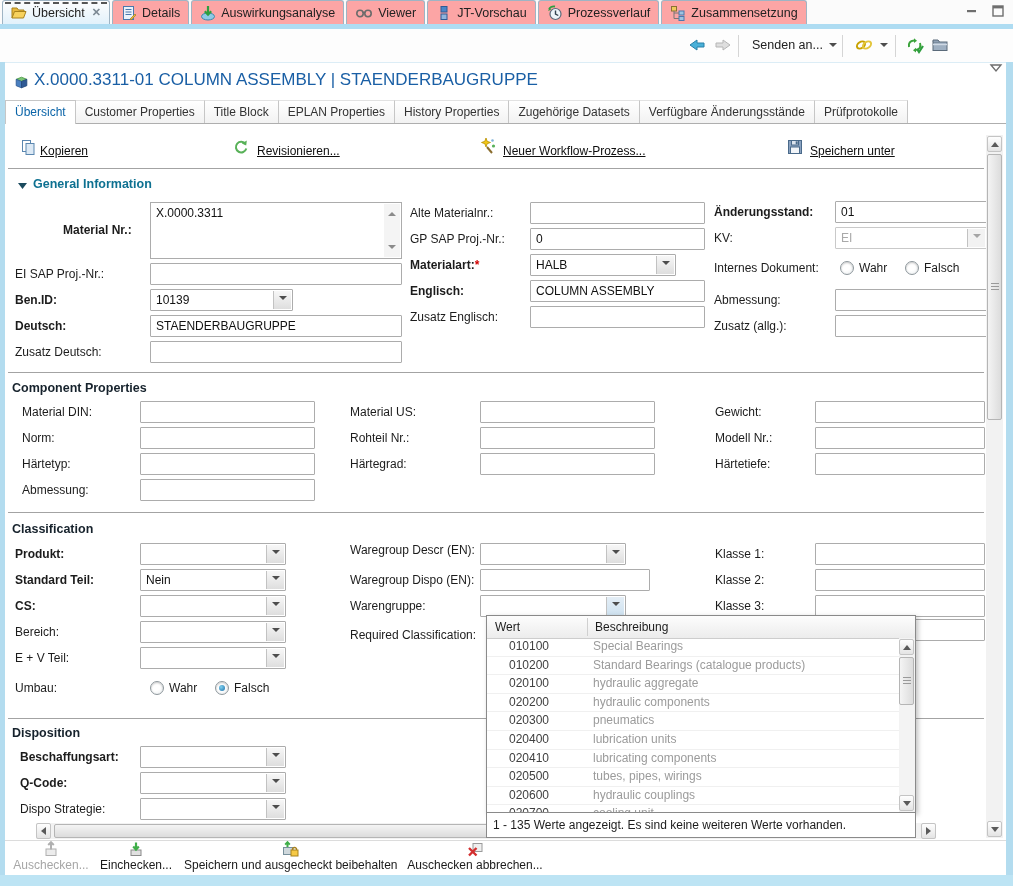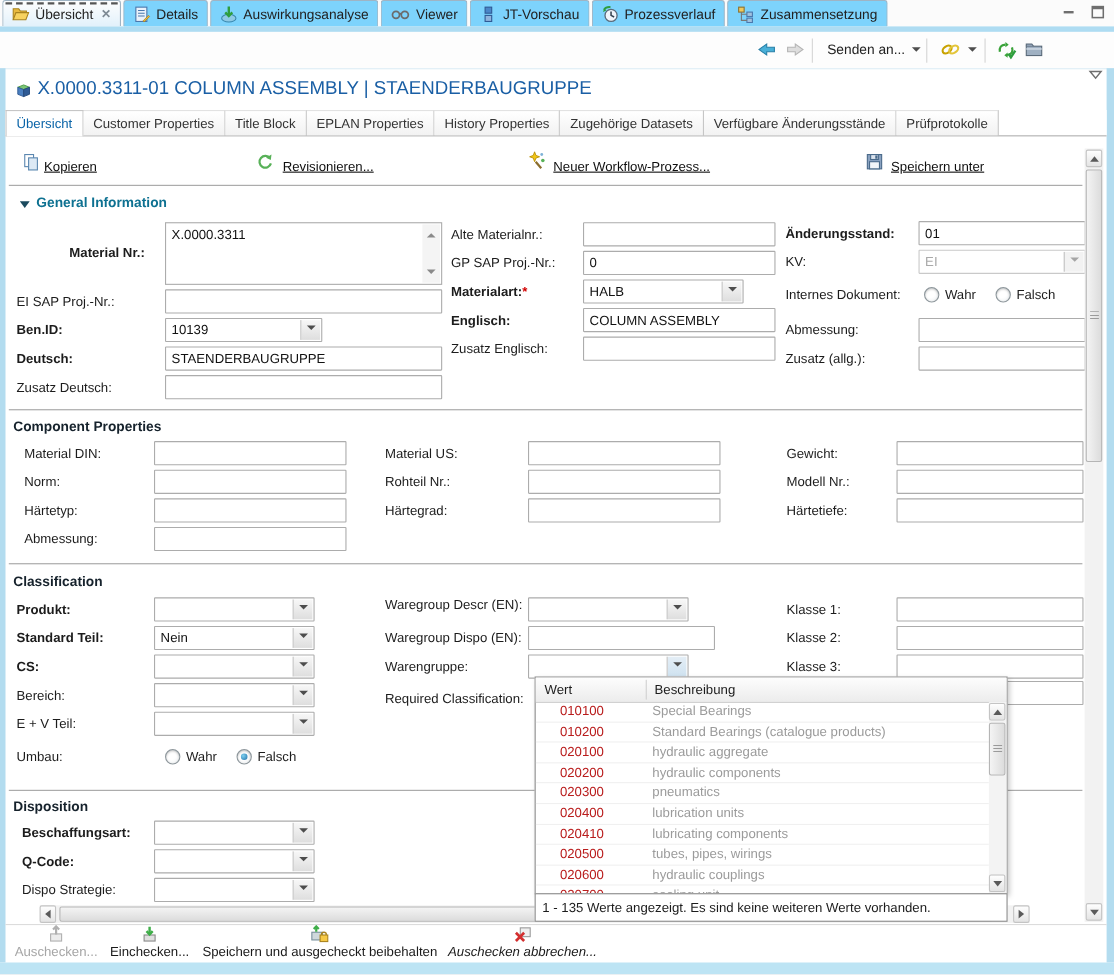--- a/index.html
+++ b/index.html
@@ -1,21 +1,21 @@
 <!DOCTYPE html>
 <html><head>
 <meta charset="utf-8">
 <style>
   html,body{margin:0;padding:0;background:#e8e8e8;}
   .page{position:relative;width:1013px;height:886px;background:#ffffff;overflow:hidden;
         font-family:"Liberation Sans",sans-serif;font-size:12px;color:#1c1c1c;}
   
   .viewtabs{position:absolute;left:0;top:0;width:100%;height:24px;background:#fbfbfb;display:flex;align-items:flex-end;}
   .vtab{height:23px;display:flex;align-items:center;gap:5px;padding:0 8px;margin-left:2px;
-        background:#7dd3fc;border:1px solid #9fb4c4;border-bottom:none;border-radius:3px 3px 0 0;
+        background:#fca5a5;border:1px solid #9fb4c4;border-bottom:none;border-radius:3px 3px 0 0;
         font-size:12.5px;color:#222;white-space:nowrap;cursor:pointer;}
   .vtab.active{background:linear-gradient(#fdfdfd,#e2f1fb);position:relative;}
   .vtab.active::before{content:"";position:absolute;left:2px;right:2px;top:1px;border-top:2px dashed #555;}
   .vclose{color:#7d8a94;font-size:11px;font-weight:bold;margin-left:2px;cursor:pointer;}
   .winbtns{position:absolute;right:8px;top:4px;display:flex;gap:12px;}
   .tabstrip{position:absolute;left:0;top:24px;width:100%;height:5px;background:#aedcf2;}
   
   .toolbar{position:absolute;left:0;top:29px;width:100%;height:33px;background:#fdfdfd;border-bottom:1px solid #dcedf6;}
   .tbsep{position:absolute;top:6px;width:1px;height:22px;background:#d5d5d5;}
   .tbbtn{position:absolute;top:4px;height:24px;display:flex;align-items:center;gap:6px;padding:0 6px;cursor:pointer;}
@@ -70,21 +70,21 @@
         border:1px solid #b5b5b5;border-radius:2px;box-sizing:border-box;}
   .tri{width:0;height:0;}
   
   .popup{position:absolute;left:486px;top:615px;width:430px;height:198px;background:#fff;border:1px solid #8a8a8a;
          box-shadow:2px 2px 5px rgba(0,0,0,.25);z-index:10;box-sizing:border-box;}
   .phead{position:absolute;left:0;right:0;top:0;height:22px;background:linear-gradient(#fdfdfd,#ececec);
          border-bottom:1px solid #cdcdcd;font-size:12px;line-height:22px;}
   .phead .sep{position:absolute;left:100px;top:2px;bottom:2px;width:1px;background:#d0d0d0;}
   .pbody{position:absolute;left:0;right:16px;top:22px;bottom:0;overflow:hidden;}
   .prow{display:flex;height:17.6px;line-height:17.6px;border-bottom:1px solid #f0f0f0;font-size:12px;cursor:pointer;}
-  .prow .pv{width:100px;box-sizing:border-box;padding-left:22px;color:#b91c1c;}
+  .prow .pv{width:100px;box-sizing:border-box;padding-left:22px;color:#404040;}
   .prow .pd{flex:1;padding-left:6px;color:#9b9b9b;white-space:nowrap;}
   .psb{position:absolute;right:0;top:22px;bottom:0;width:16px;background:#f3f3f3;}
   .pstatus{position:absolute;left:486px;top:812px;width:430px;height:26px;background:#fff;border:1px solid #8a8a8a;
          box-sizing:border-box;font-size:12px;line-height:24px;padding-left:6px;z-index:11;}
   
   .footer-line{position:absolute;left:5px;right:7px;top:840px;height:1px;background:#dcdcdc;}
   .fbtn{position:absolute;top:841px;text-align:center;cursor:pointer;}
   .fbtn .flabel{display:block;margin-top:17px;font-size:12px;color:#1a1a1a;white-space:nowrap;}
   .fbtn.disabled .flabel{color:#a6a6a6;}
   .fbtn .fico{position:absolute;top:0;left:50%;margin-left:-8px;width:16px;height:16px;}
@@ -551,21 +551,21 @@
   <div class="fbtn" style="left:184px;width:212px;">
     <span class="fico"><svg width="17" height="16" viewBox="0 0 17 16">
           <rect x="1.5" y="6.5" width="9.5" height="7" fill="#cfd8dc" stroke="#78909c"></rect>
           <path d="M5.5 6 L5.5 1.5" stroke="#3fae49" stroke-width="2"></path>
           <path d="M3.2 3.6 L5.5 1.2 L7.8 3.6" fill="none" stroke="#3fae49" stroke-width="2"></path>
           <rect x="9" y="9" width="7" height="6" fill="#f6c945" stroke="#a8821d"></rect>
           <path d="M10.5 9 L10.5 7.5 Q12.5 5.5 14.5 7.5 L14.5 9" fill="none" stroke="#a8821d" stroke-width="1.3"></path>
         </svg></span>
     <span class="flabel">Speichern und ausgecheckt beibehalten</span>
   </div>
-  <div class="fbtn" style="left:404px;width:142px;font-style:italic;">
+  <div class="fbtn" style="left:404px;width:142px;">
     <span class="fico"><svg width="16" height="16" viewBox="0 0 16 16">
           <rect x="6" y="2.5" width="9" height="8" fill="#efefef" stroke="#9a9a9a"></rect>
           <path d="M2 7 L9.5 14.5 M9.5 7 L2 14.5" stroke="#d32f2f" stroke-width="2.4"></path>
         </svg></span>
     <span class="flabel">Auschecken abbrechen...</span>
   </div>
 
 </div>
 
 </body></html>

